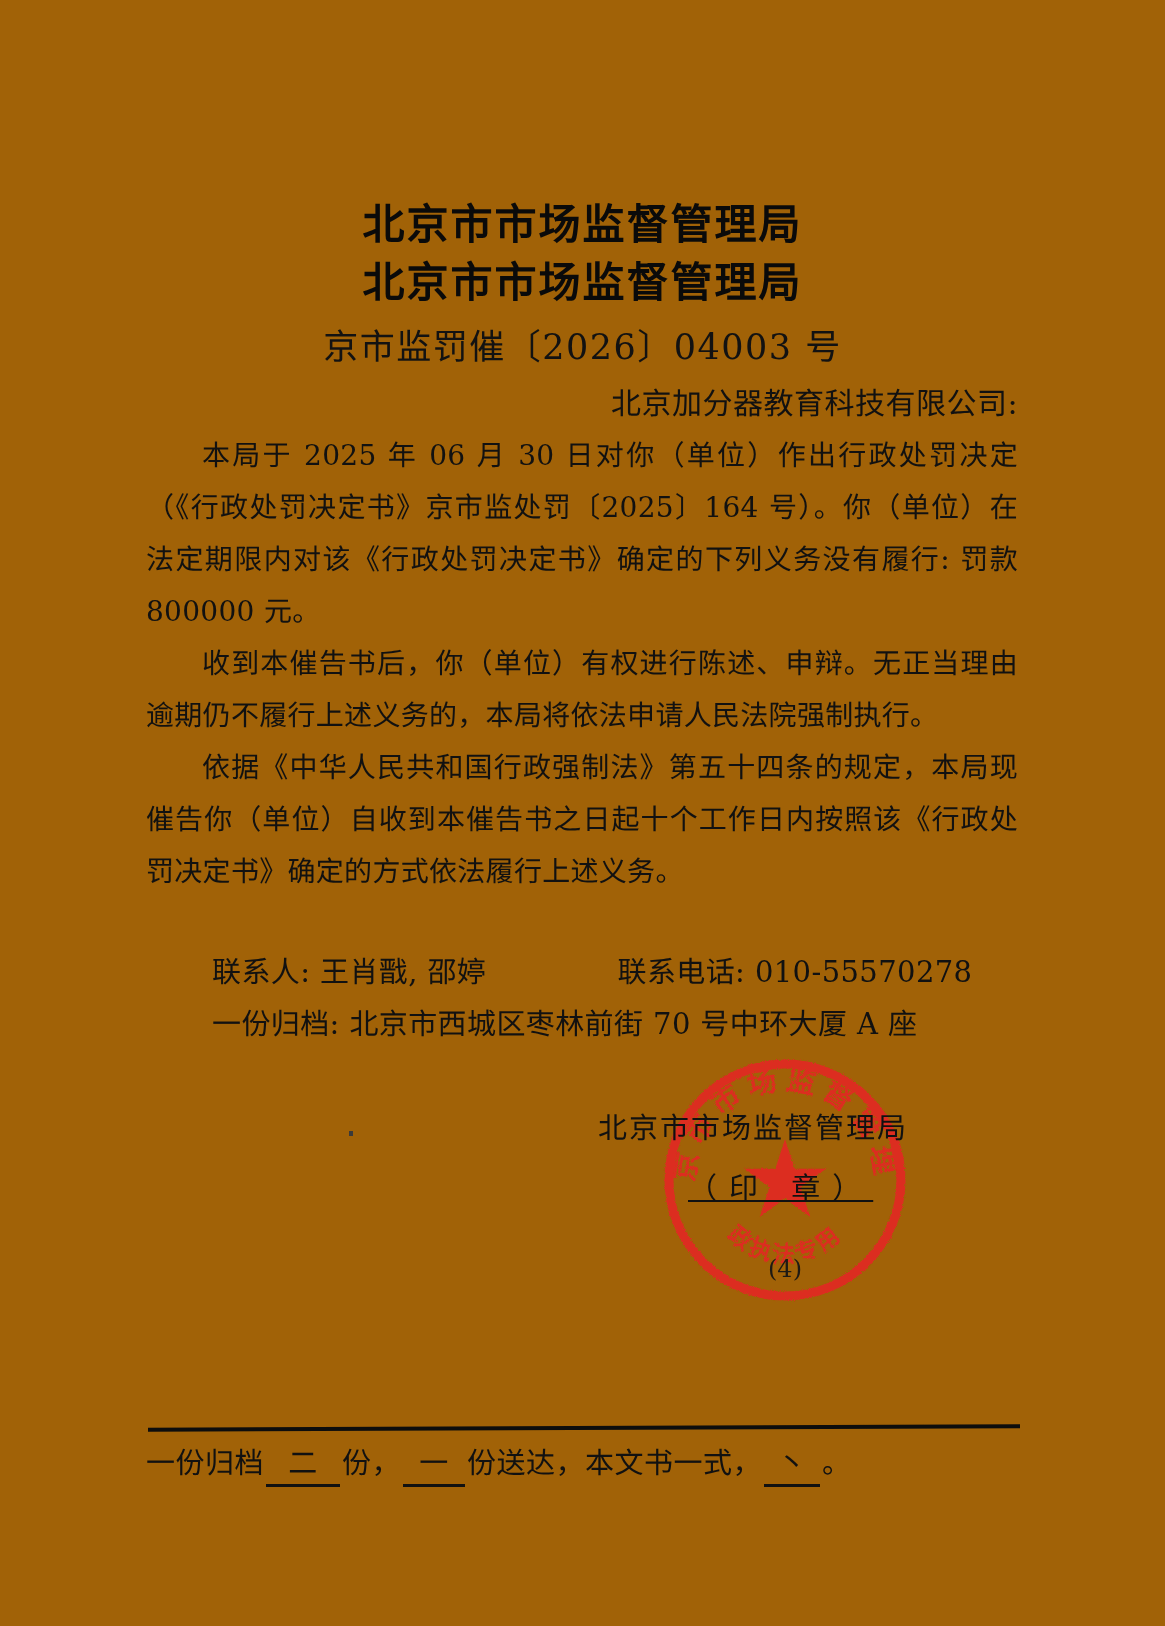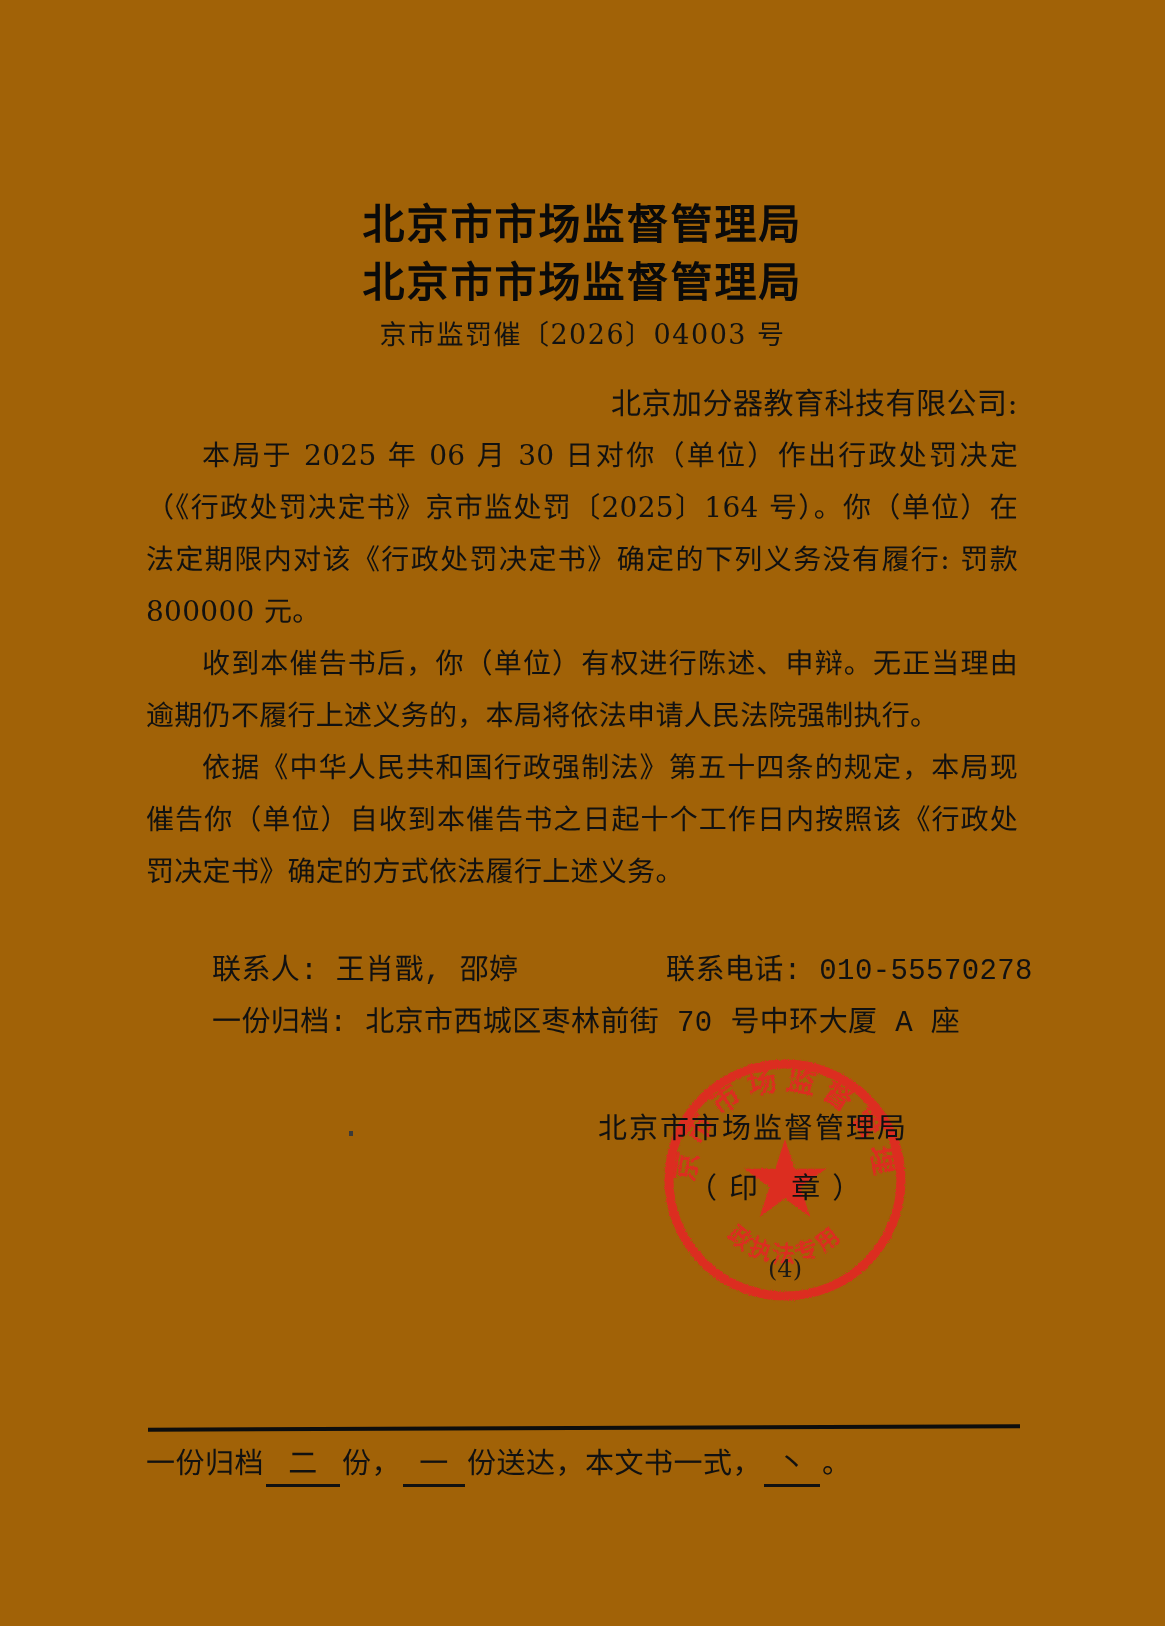--- a/index.html
+++ b/index.html
@@ -34,22 +34,22 @@
   }
   .doc-title-line {
     font-family: "DejaVu Serif", "Liberation Serif", serif;
     font-weight: 700;
     font-size: 42px;
     line-height: 58px;
     letter-spacing: 2px;
     color: #0a0a0a;
   }
   .doc-number {
-    margin-top: 4px;
-    font-size: 27px;
+    margin-top: 16px;
+    font-size: 35px;
     line-height: 38px;
     letter-spacing: 1.5px;
     color: #121212;
   }
 
   
   .body-block {
     position: absolute;
     left: 146px;
     width: 872px;
@@ -80,41 +80,40 @@
     width: 872px;
     top: 946px;
     font-size: 29px;
     line-height: 52px;
     letter-spacing: 0.4px;
   }
   .contact-row {
     display: block;
     padding-left: 66px;
     white-space: nowrap;
-    font-family: Liberation Mono, monospace;
   }
   .contact-gap {
     display: inline-block;
     width: 112px;
   }
 
   
   .sign-block {
     position: absolute;
     left: 560px;
     top: 1098px;
     width: 430px;
     font-size: 29px;
     line-height: 60px;
     letter-spacing: 2px;
     z-index: 3;
     text-align: left;
   }
   .sign-org { display: block; padding-left: 38px; }
-  .sign-seal-word { display: block; padding-left: 128px; letter-spacing: 12px; }
+  .sign-seal-word { display: block; padding-left: 128px; letter-spacing: 12px; text-decoration: underline; }
   .sign-date { display: block; padding-left: 70px; letter-spacing: 2px; }
 
   .seal {
     position: absolute;
     left: 660px;
     top: 1055px;
     width: 250px;
     height: 250px;
     z-index: 2;
     opacity: 0.93;

